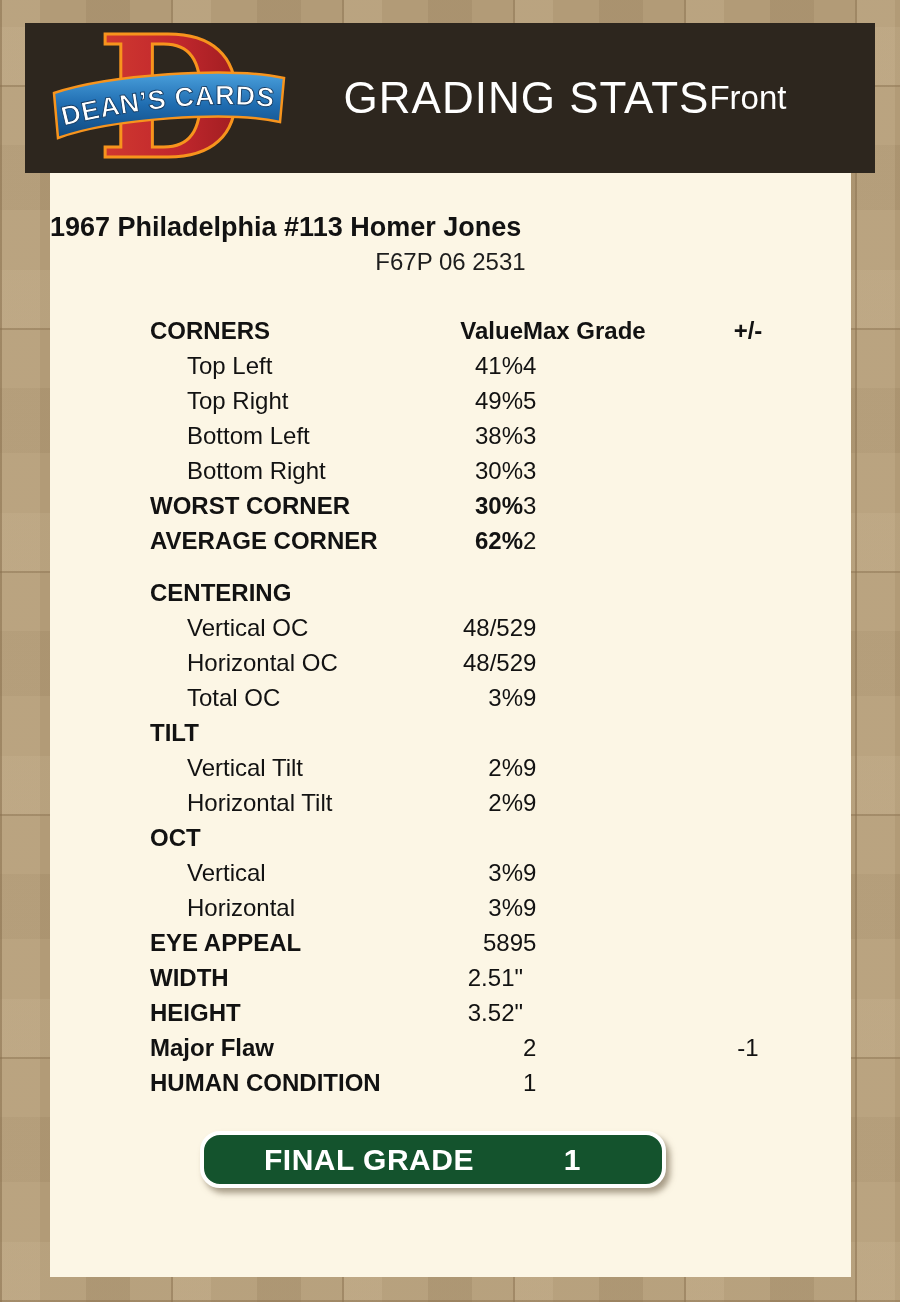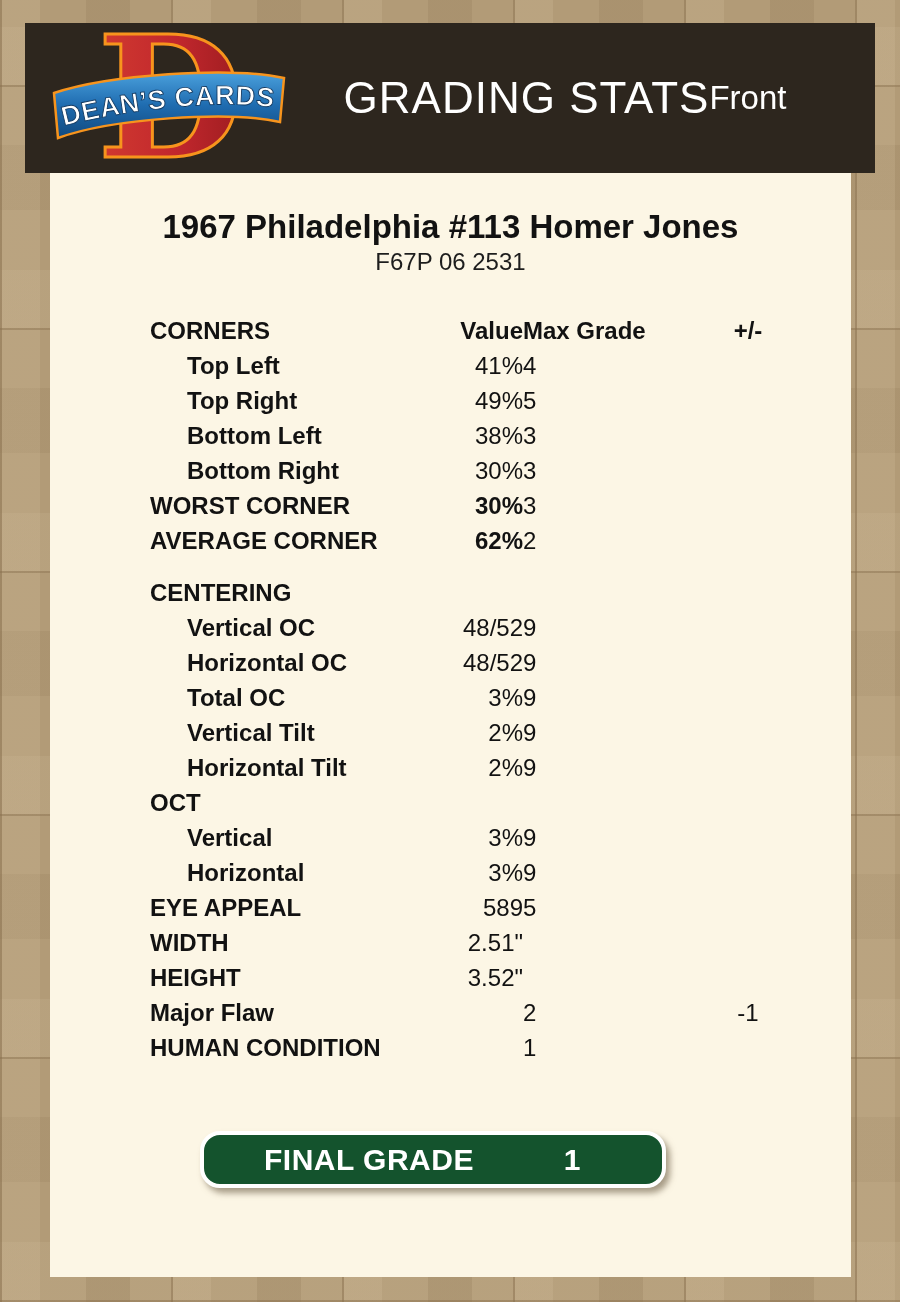--- a/index.html
+++ b/index.html
@@ -36,35 +36,35 @@
     color:#ffffff; text-align:center;
   }
   .header-title { font-size:44px; line-height:54px; letter-spacing:1px; }
   .header-subtitle { font-size:33px; line-height:42px; }
 
   
   .card {
     position:absolute; left:50px; top:173px; width:801px; height:1104px;
     background:#fcf6e5;
   }
-  .card-title { position:absolute; top:37px; left:0; width:100%; text-align:center;
-    font-size:33px; font-weight:bold; line-height:34px; }
+  .card-title { position:absolute; top:37px; left:0; width:100%; text-align:left;
+    font-size:27px; font-weight:bold; line-height:34px; }
   .card-code { position:absolute; top:74px; left:0; width:100%; text-align:center;
     font-size:24px; line-height:30px; color:#1d1d1d; }
 
   
   .table { position:absolute; left:100px; top:140px; width:630px; }
   .trow { display:grid; grid-template-columns:275px 98px 194px 62px;
     height:35px; line-height:35px; font-size:24px; }
   .trow.gap { margin-top:17px; }
   .c-label { text-align:left; white-space:nowrap; }
   .c-value { text-align:right; white-space:nowrap; }
   .c-max   { text-align:left; white-space:nowrap; }
   .c-pm    { text-align:center; white-space:nowrap; }
-  .trow.indent .c-label { padding-left:37px;font-weight:bold; }
+  .trow.indent .c-label { padding-left:37px; }
   .trow.bold-label .c-label { font-weight:bold; }
   .trow.bold-value .c-value { font-weight:bold; }
   .header-row .c-label, .header-row .c-value,
   .header-row .c-max, .header-row .c-pm { font-weight:bold; }
 
   
   .final-grade {
     position:absolute; left:150px; top:958px; width:466px; height:57px;
     background:#14532d; border:4px solid #ffffff; border-radius:20px;
     box-shadow:4px 5px 6px rgba(108,94,70,0.6);
@@ -172,20 +172,26 @@
     <div class="c-value">48/52</div>
     <div class="c-max">9</div>
     <div class="c-pm"></div>
   </div>
           <div class="trow indent">
     <div class="c-label">Total OC</div>
     <div class="c-value">3%</div>
     <div class="c-max">9</div>
     <div class="c-pm"></div>
   </div>
+          <div class="trow bold-label">
+    <div class="c-label">TILT</div>
+    <div class="c-value"></div>
+    <div class="c-max"></div>
+    <div class="c-pm"></div>
+  </div>
           <div class="trow indent">
     <div class="c-label">Vertical Tilt</div>
     <div class="c-value">2%</div>
     <div class="c-max">9</div>
     <div class="c-pm"></div>
   </div>
           <div class="trow indent">
     <div class="c-label">Horizontal Tilt</div>
     <div class="c-value">2%</div>
     <div class="c-max">9</div>

